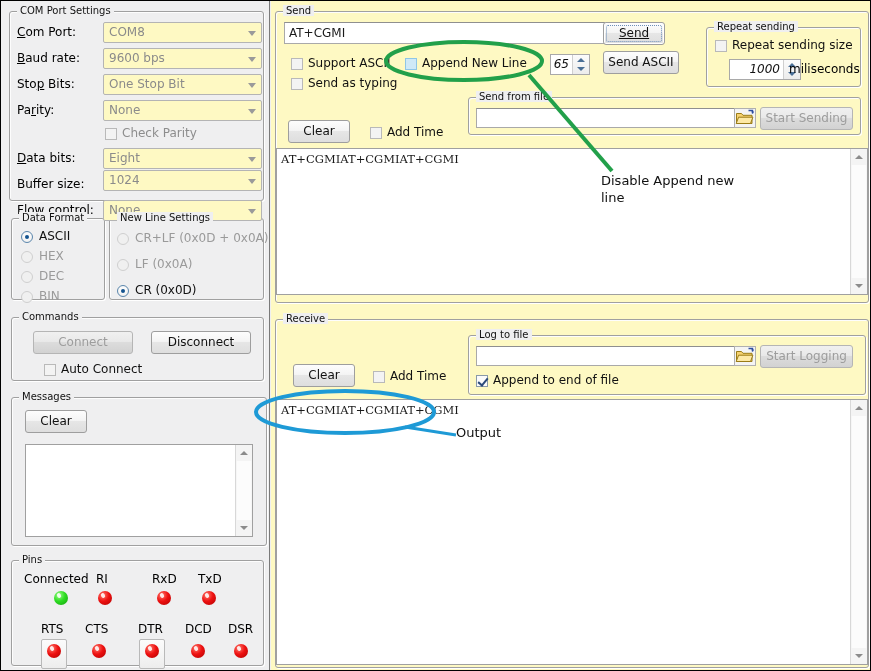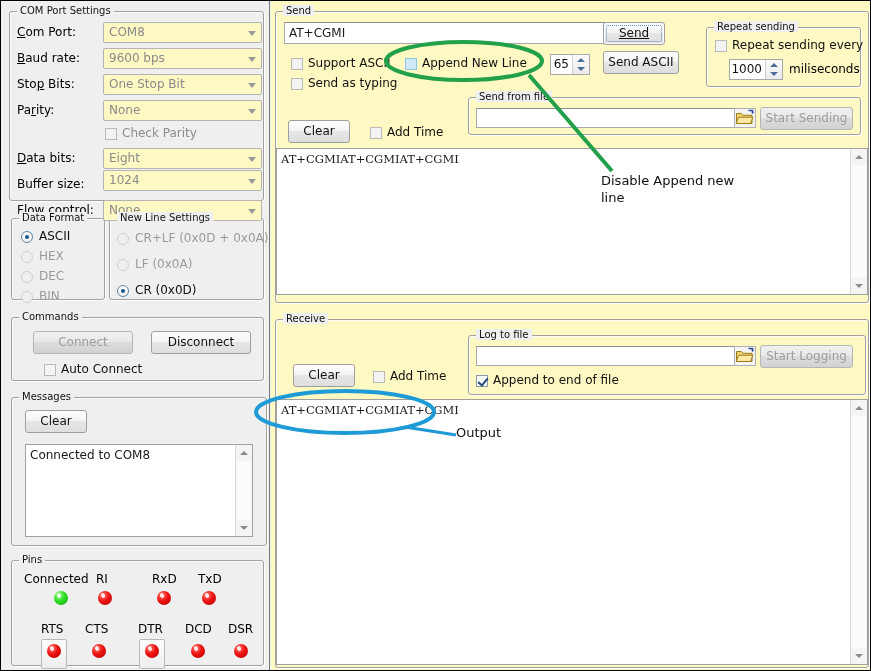--- a/index.html
+++ b/index.html
@@ -157,20 +157,21 @@
   .rb.dim .txt { color: #9a9a9a; }
   .rb.dim .circ { border-color: #cfcfcf; background: #f0f0f0; }
   .rb .txt { position: absolute; left: 18px; top: 0px; color: #111; }
 
   
   .spin {
     position: absolute; box-sizing: border-box;
     height: 21px;
     background: #ffffff;
     border: 1px solid #a9a9a9;
+    font-style: italic;
   }
   .spin .val {
     position: absolute; left: 0; right: 17px; top: 0; bottom: 0;
     text-align: right; padding-right: 3px;
     font-size: 12px; line-height: 19px; color: #111;
   }
   .spin .btns {
     position: absolute; right: 0; top: 0; bottom: 0; width: 16px;
     border-left: 1px solid #cfcfcf;
     background: linear-gradient(180deg,#fbfbfb,#ececec);
@@ -391,21 +392,20 @@
         </div>
       </div>
     </div>
 
     <div class="gb" style="left:10px; top:390px; width:256px; height:155px;">
       <div class="gb-frame"></div>
       <div class="gb-title">Messages</div>
       <div class="gb-body">
         <div class="btn" style="left:14px; top:19px; width:62px;">Clear</div>
         <div class="tarea" style="left:14px; top:53px; width:228px; height:93px;">
-          <div class="content sans">Connected to COM8</div>
           <div class="sbar">
             <div class="track"></div>
             <div class="au"></div>
             <div class="ad"></div>
           </div>
         </div>
       </div>
     </div>
 
     <div class="gb" style="left:10px; top:553px; width:253px; height:112px;">
@@ -501,23 +501,23 @@
           <span class="box"></span>
           <span class="txt">Send as typing</span>
         </div>
 
         <div class="gb" style="left:431px; top:16px; width:155px; height:66px;">
           <div class="gb-frame"></div>
           <div class="gb-title">Repeat sending</div>
           <div class="gb-body">
             <div class="cb" style="left:9px; top:17px;">
               <span class="box"></span>
-              <span class="txt">Repeat sending every</span>
+              <span class="txt">Repeat sending size</span>
             </div>
-            <div class="spin" style="left:23px; top:38px; width:54px;">
+            <div class="spin" style="left:23px; top:38px; width:72px;">
               <span class="val">1000</span>
               <span class="btns">
                 <span class="up"></span>
                 <span class="dn"></span>
               </span>
             </div>
             <div class="lbl" style="left:83px; top:41px;">miliseconds</div>
           </div>
         </div>
 

